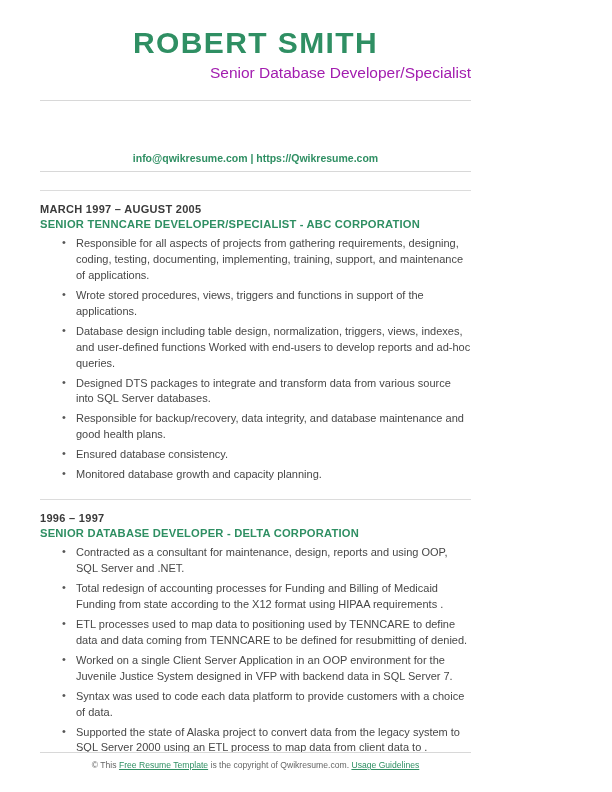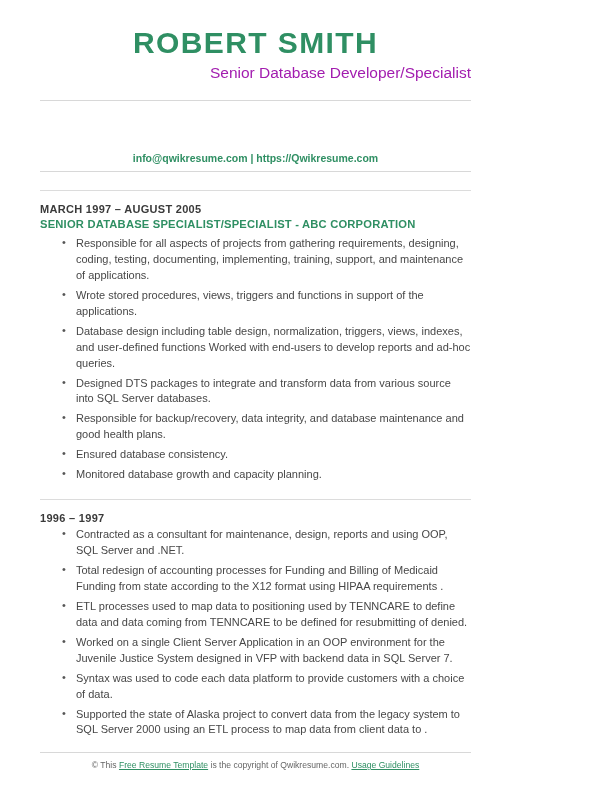--- a/index.html
+++ b/index.html
@@ -136,36 +136,37 @@
 
     <div class="contact-rule-top"></div>
     <div class="contact">info@qwikresume.com | https://Qwikresume.com</div>
     <div class="contact-rule-bottom"></div>
 
 
     <div class="divider"></div>
 
     <div>
       <div class="job-dates">MARCH 1997 – AUGUST 2005</div>
-      <div class="job-heading">SENIOR DATABASE SPECIALIST/SPECIALIST - ABC CORPORATION</div>
+      <div class="job-heading">SENIOR TENNCARE DEVELOPER/SPECIALIST - ABC CORPORATION</div>
       <ul class="bullets">
         <li>Responsible for all aspects of projects from gathering requirements, designing, coding, testing, documenting, implementing, training, support, and maintenance of applications.</li>
         <li>Wrote stored procedures, views, triggers and functions in support of the applications.</li>
         <li>Database design including table design, normalization, triggers, views, indexes, and user-defined functions Worked with end-users to develop reports and ad-hoc queries.</li>
         <li>Designed DTS packages to integrate and transform data from various source into SQL Server databases.</li>
         <li>Responsible for backup/recovery, data integrity, and database maintenance and good health plans.</li>
         <li>Ensured database consistency.</li>
         <li>Monitored database growth and capacity planning.</li>
       </ul>
     </div>
 
     <div class="divider"></div>
 
     <div>
       <div class="job-dates">1996 – 1997</div>
+      <div class="job-heading">SENIOR DATABASE DEVELOPER - DELTA CORPORATION</div>
       <ul class="bullets">
         <li>Contracted as a consultant for maintenance, design, reports and using OOP, SQL Server and .NET.</li>
         <li>Total redesign of accounting processes for Funding and Billing of Medicaid Funding from state according to the X12 format using HIPAA requirements .</li>
         <li>ETL processes used to map data to positioning used by TENNCARE to define data and data coming from TENNCARE to be defined for resubmitting of denied.</li>
         <li>Worked on a single Client Server Application in an OOP environment for the Juvenile Justice System designed in VFP with backend data in SQL Server 7.</li>
         <li>Syntax was used to code each data platform to provide customers with a choice of data.</li>
         <li>Supported the state of Alaska project to convert data from the legacy system to SQL Server 2000 using an ETL process to map data from client data to .</li>
       </ul>
     </div>
 

